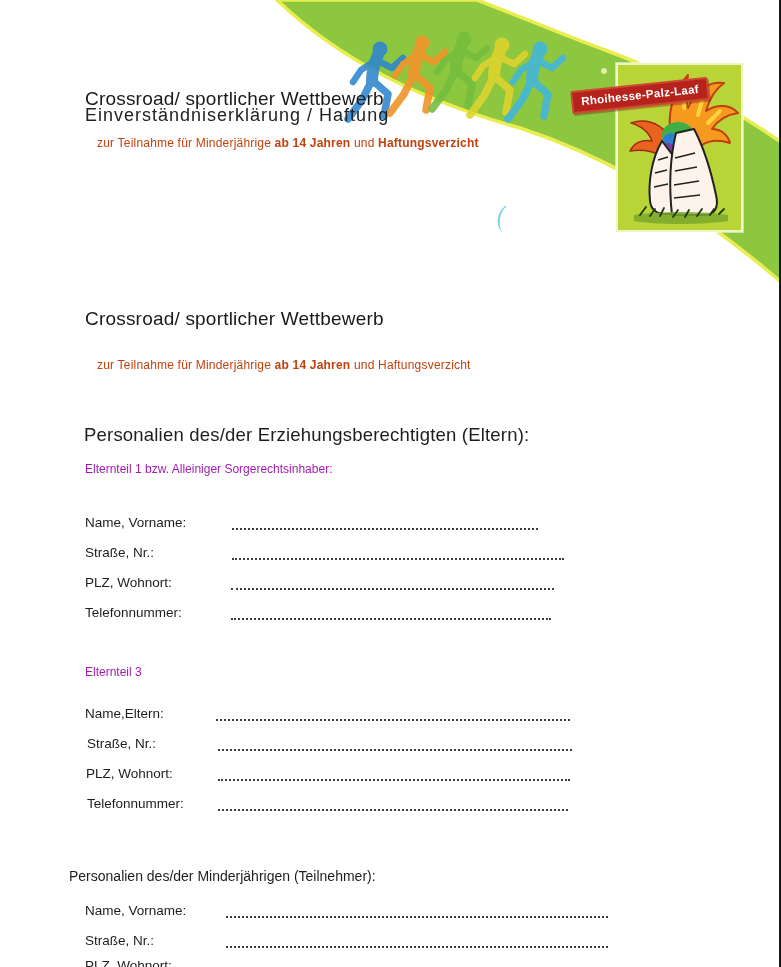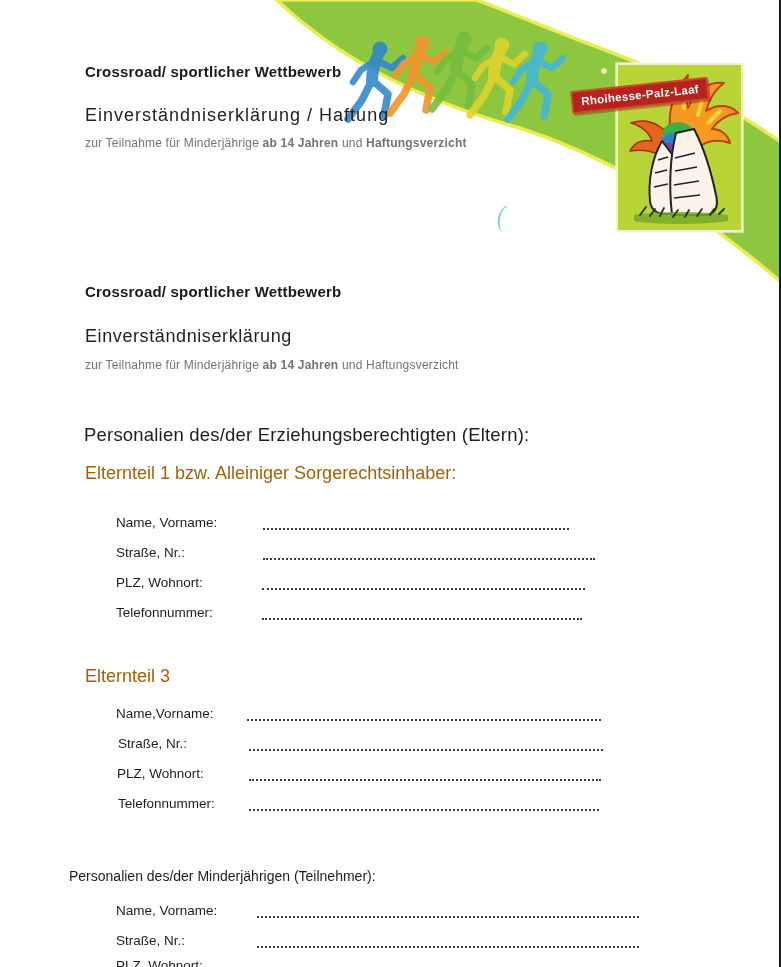--- a/index.html
+++ b/index.html
@@ -19,29 +19,29 @@
   }
   .banner{
     position:absolute;left:571px;top:84px;z-index:4;
     background:#b5231c;color:#ffffff;font-size:11.5px;font-weight:bold;
     padding:3px 8px 4px 8px;transform:rotate(-6deg);border:2px solid #cd4731;
     border-radius:2px;letter-spacing:.3px;box-shadow:1px 2px 0 rgba(110,18,8,.35);
     white-space:nowrap;
   }
   
   .t{position:absolute;z-index:5;white-space:nowrap;line-height:1.15;}
-  .h-bold{font-size:15px;font-weight:bold;letter-spacing:.2px;}
+  .h-bold{font-size:19px;font-weight:normal;letter-spacing:.2px;margin-top:25px;}
   .h-sub{font-size:18px;letter-spacing:1px;color:#222;}
   .h-sub2{font-size:18px;letter-spacing:.6px;color:#222;}
-  .h-note{font-size:12px;letter-spacing:.2px;color:#737373;}
+  .h-note{font-size:12px;letter-spacing:.2px;color:#c2410c;margin-left:12px;}
   .sec-head{font-size:18.5px;letter-spacing:.2px;color:#1d1d1d;}
-  .sec-sub{font-size:18px;color:#a16207;}
+  .sec-sub{font-size:12px;color:#a21caf;}
   .sec-head-sm{font-size:14px;color:#1d1d1d;}
   
-  .row{position:absolute;left:0;top:0;width:708px;height:18px;z-index:5;margin-left:31px;}
+  .row{position:absolute;left:0;top:0;width:708px;height:18px;z-index:5;}
   .lbl{position:absolute;left:85px;top:0;font-size:13.5px;color:#1d1d1d;white-space:nowrap;}
   .dots{position:absolute;height:0;border-bottom:2px dotted #3c3c3c;top:13px;}
   
   .right-border{position:absolute;right:0;top:0;width:2px;height:967px;background:#161616;z-index:9;}
 </style>
 </head>
 <body>
 
 <div class="page">
 
@@ -88,21 +88,20 @@
     </svg>
 
   </div>
   <div class="banner">Rhoihesse-Palz-Laaf</div>
 
   <div class="t h-bold" style="left:85px;top:63px;">Crossroad/ sportlicher Wettbewerb</div>
   <div class="t h-sub" style="left:85px;top:105px;">Einverständniserklärung / Haftung</div>
   <div class="t h-note" style="left:85px;top:137px;"><span>zur Teilnahme für Minderjährige </span><b>ab 14 Jahren</b><span> und </span><b>Haftungsverzicht</b></div>
 
   <div class="t h-bold" style="left:85px;top:283px;">Crossroad/ sportlicher Wettbewerb</div>
-  <div class="t h-sub2" style="left:85px;top:326px;">Einverständniserklärung</div>
   <div class="t h-note" style="left:85px;top:359px;"><span>zur Teilnahme für Minderjährige </span><b>ab 14 Jahren</b><span> und Haftungsverzicht</span></div>
 
   <div class="t sec-head" style="left:84px;top:424px;">Personalien des/der Erziehungsberechtigten (Eltern):</div>
   <div class="t sec-sub" style="left:85px;top:463px;">Elternteil 1 bzw. Alleiniger Sorgerechtsinhaber:</div>
 
   <div class="row" style="top:515px;">
     <span class="lbl">Name, Vorname:</span>
     <span class="dots" style="left:232px;width:306px;"></span>
   </div>
   <div class="row" style="top:545px;">
@@ -114,21 +113,21 @@
     <span class="dots" style="left:231px;width:323px;"></span>
   </div>
   <div class="row" style="top:605px;">
     <span class="lbl">Telefonnummer:</span>
     <span class="dots" style="left:231px;width:320px;"></span>
   </div>
 
   <div class="t sec-sub" style="left:85px;top:666px;">Elternteil 3</div>
 
   <div class="row" style="top:706px;">
-    <span class="lbl">Name,Vorname:</span>
+    <span class="lbl">Name,Eltern:</span>
     <span class="dots" style="left:216px;width:354px;"></span>
   </div>
   <div class="row" style="top:736px;">
     <span class="lbl" style="left:87px;">Straße, Nr.:</span>
     <span class="dots" style="left:218px;width:354px;"></span>
   </div>
   <div class="row" style="top:766px;">
     <span class="lbl" style="left:86px;">PLZ, Wohnort:</span>
     <span class="dots" style="left:218px;width:352px;"></span>
   </div>

